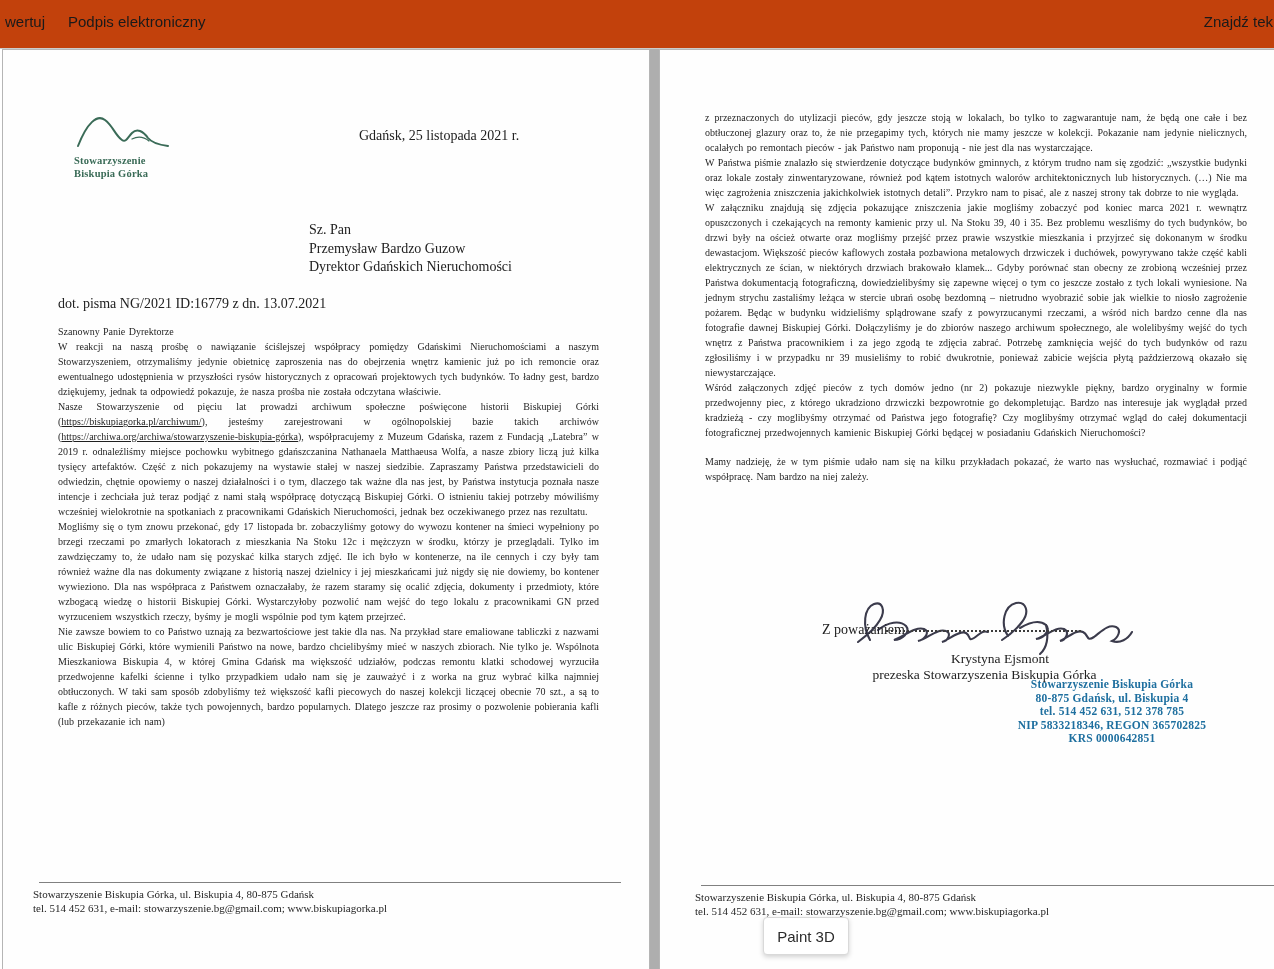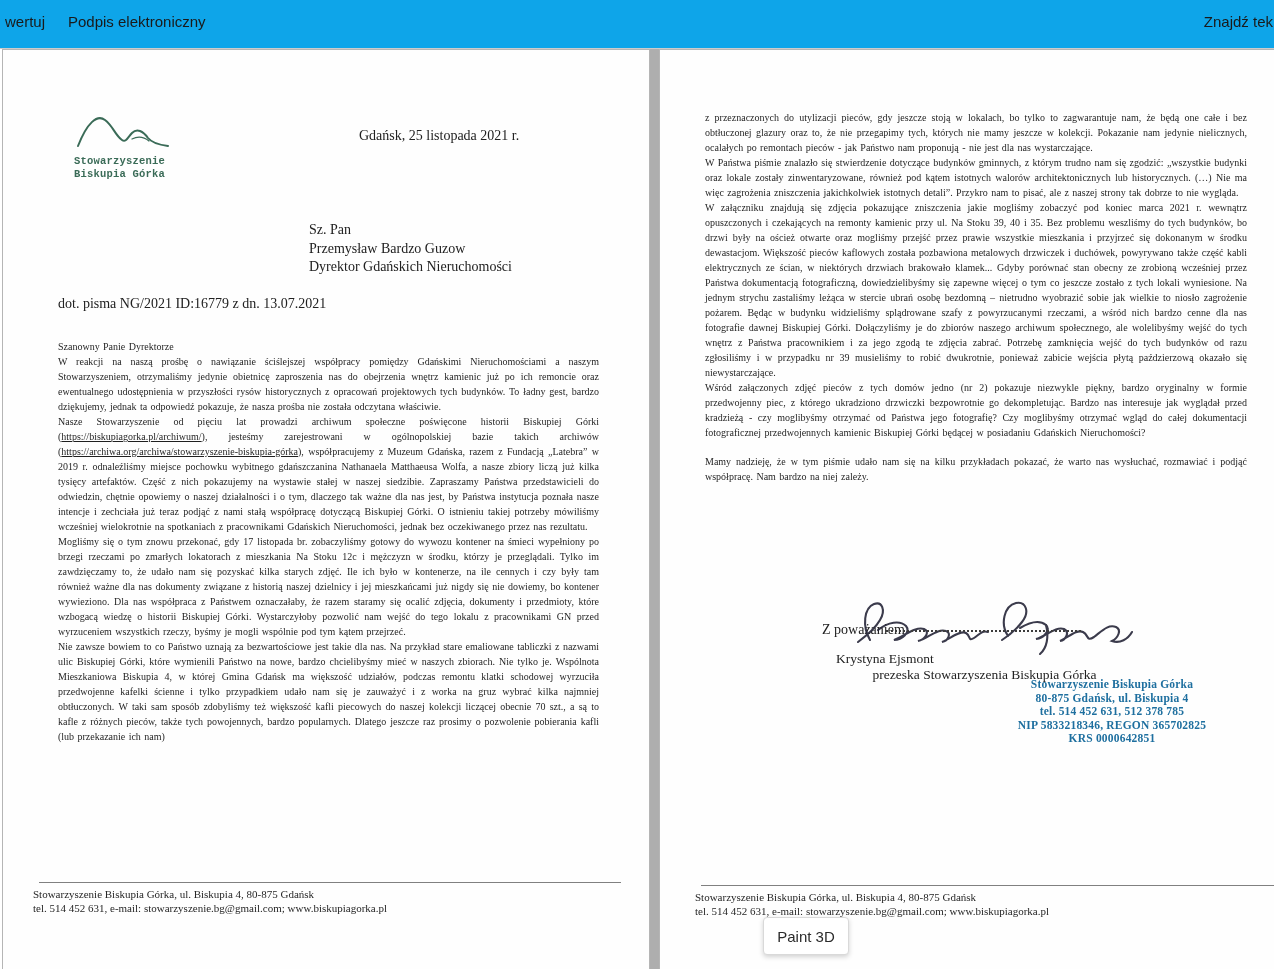--- a/index.html
+++ b/index.html
@@ -1,20 +1,20 @@
 <!DOCTYPE html>
 <html lang="pl"><head>
 <meta charset="utf-8">
 <style>
   html,body{margin:0;padding:0;background:#ffffff;}
   .screen{position:relative;width:1274px;height:969px;overflow:hidden;background:#ffffff;
           font-family:"Liberation Serif",serif;color:#212121;}
 
   
-  .toolbar{position:absolute;left:0;top:0;width:100%;height:48px;background:#0ea5e9;
+  .toolbar{position:absolute;left:0;top:0;width:100%;height:48px;background:#c2410c;
            border-bottom:1px solid #cccccc;font-family:"Liberation Sans",sans-serif;
            font-size:15px;color:#1a1a1a;}
   .tb-item{position:absolute;top:13px;white-space:nowrap;cursor:default;}
   .tb-item.konwertuj{left:5px;}
   .tb-item.podpis{left:68px;}
   .tb-item.znajdz{right:1px;}
 
   
   .doc-area{position:absolute;left:0;top:49px;width:1274px;height:920px;background:#ffffff;}
   .page{position:absolute;top:0;height:920px;background:#fefefe;}
@@ -24,34 +24,34 @@
 
   
   .body-text{position:absolute;text-align:justify;font-size:10px;line-height:15px;
              color:#1f1f1f;word-spacing:0.09em;}
   .body-text p{margin:0;}
   .salutation{text-align:left;}
   .doc-link{color:#1f1f1f;text-decoration:underline;}
   .spacer-para{margin-top:14px !important;}
 
   .logo{position:absolute;left:71px;top:60px;width:110px;}
-  .logo-text{font-family:Liberation Mono, monospace;font-weight:bold;font-size:10.5px;
+  .logo-text{font-family:Liberation Serif, serif;font-weight:bold;font-size:10.5px;
              line-height:12.5px;color:#3a6b57;letter-spacing:.2px;margin-top:1px;}
   .date-line{position:absolute;left:356px;top:78px;font-size:14px;}
   .recipient{position:absolute;left:306px;top:171px;font-size:14px;line-height:18.5px;}
   .reference{position:absolute;left:55px;top:246px;font-size:14px;}
 
   .rule{position:absolute;height:1px;background:#555;opacity:.75;}
   .page-footer{position:absolute;text-align:left;font-size:11px;line-height:13.5px;color:#262626;}
 
   
   .closing{position:absolute;left:162px;top:572px;font-size:14px;}
   .sig-svg{position:absolute;left:188px;top:546px;}
   .dotted-line{position:absolute;left:226px;top:580px;width:195px;border-bottom:2px dotted #3c3c3c;}
-  .sig-name{position:absolute;left:176px;top:601px;width:300px;text-align:left;font-size:13.5px;}
+  .sig-name{position:absolute;left:190px;top:601px;width:300px;text-align:center;font-size:13.5px;}
   .sig-title{position:absolute;left:152px;top:617px;width:345px;text-align:center;font-size:13.5px;}
   .stamp{position:absolute;left:322px;top:628px;width:260px;text-align:center;
          font-weight:bold;font-size:11.5px;line-height:13.5px;letter-spacing:.2px;}
 
   
   .tooltip{position:absolute;left:763px;top:917px;width:84px;height:36px;background:#ffffff;
            border:1px solid #d9d9d9;border-radius:4px;box-shadow:0 2px 5px rgba(0,0,0,.18);
            font-family:"Liberation Sans",sans-serif;font-size:15px;color:#2b2b2b;
            display:flex;align-items:center;justify-content:center;z-index:50;}
 </style>
@@ -84,21 +84,21 @@
       <div class="date-line">Gdańsk, 25 listopada 2021 r.</div>
 
       <div class="recipient">
         <div>Sz. Pan</div>
         <div>Przemysław Bardzo Guzow</div>
         <div>Dyrektor Gdańskich Nieruchomości</div>
       </div>
 
       <div class="reference">dot. pisma NG/2021 ID:16779 z dn. 13.07.2021</div>
 
-      <div class="body-text" style="left:55px;top:274px;width:541px;margin-top:15px;">
+      <div class="body-text" style="left:55px;top:274px;width:541px;">
         <p class="salutation">Szanowny Panie Dyrektorze</p>
         <p>W reakcji na naszą prośbę o nawiązanie ściślejszej współpracy pomiędzy Gdańskimi Nieruchomościami a naszym Stowarzyszeniem, otrzymaliśmy jedynie obietnicę zaproszenia nas do obejrzenia wnętrz kamienic już po ich remoncie oraz ewentualnego udostępnienia w przyszłości rysów historycznych z opracowań projektowych tych budynków. To ładny gest, bardzo dziękujemy, jednak ta odpowiedź pokazuje, że nasza prośba nie została odczytana właściwie.</p>
         <p><span>Nasze Stowarzyszenie od pięciu lat prowadzi archiwum społeczne poświęcone historii Biskupiej Górki (</span><a class="doc-link" href="#">https://biskupiagorka.pl/archiwum/</a><span>), jesteśmy zarejestrowani w ogólnopolskiej bazie takich archiwów (</span><a class="doc-link" href="#">https://archiwa.org/archiwa/stowarzyszenie-biskupia-górka</a><span>), współpracujemy z Muzeum Gdańska, razem z Fundacją „Latebra” w 2019 r. odnaleźliśmy miejsce pochowku wybitnego gdańszczanina Nathanaela Matthaeusa Wolfa, a nasze zbiory liczą już kilka tysięcy artefaktów. Część z nich pokazujemy na wystawie stałej w naszej siedzibie. Zapraszamy Państwa przedstawicieli do odwiedzin, chętnie opowiemy o naszej działalności i o tym, dlaczego tak ważne dla nas jest, by Państwa instytucja poznała nasze intencje i zechciała już teraz podjąć z nami stałą współpracę dotyczącą Biskupiej Górki. O istnieniu takiej potrzeby mówiliśmy wcześniej wielokrotnie na spotkaniach z pracownikami Gdańskich Nieruchomości, jednak bez oczekiwanego przez nas rezultatu.</span></p>
         <p>Mogliśmy się o tym znowu przekonać, gdy 17 listopada br. zobaczyliśmy gotowy do wywozu kontener na śmieci wypełniony po brzegi rzeczami po zmarłych lokatorach z mieszkania Na Stoku 12c i mężczyzn w środku, którzy je przeglądali. Tylko im zawdzięczamy to, że udało nam się pozyskać kilka starych zdjęć. Ile ich było w kontenerze, na ile cennych i czy były tam również ważne dla nas dokumenty związane z historią naszej dzielnicy i jej mieszkańcami już nigdy się nie dowiemy, bo kontener wywieziono. Dla nas współpraca z Państwem oznaczałaby, że razem staramy się ocalić zdjęcia, dokumenty i przedmioty, które wzbogacą wiedzę o historii Biskupiej Górki. Wystarczyłoby pozwolić nam wejść do tego lokalu z pracownikami GN przed wyrzuceniem wszystkich rzeczy, byśmy je mogli wspólnie pod tym kątem przejrzeć.</p>
         <p>Nie zawsze bowiem to co Państwo uznają za bezwartościowe jest takie dla nas. Na przykład stare emaliowane tabliczki z nazwami ulic Biskupiej Górki, które wymienili Państwo na nowe, bardzo chcielibyśmy mieć w naszych zbiorach. Nie tylko je. Wspólnota Mieszkaniowa Biskupia 4, w której Gmina Gdańsk ma większość udziałów, podczas remontu klatki schodowej wyrzuciła przedwojenne kafelki ścienne i tylko przypadkiem udało nam się je zauważyć i z worka na gruz wybrać kilka najmniej obtłuczonych. W taki sam sposób zdobyliśmy też większość kafli piecowych do naszej kolekcji liczącej obecnie 70 szt., a są to kafle z różnych pieców, także tych powojennych, bardzo popularnych. Dlatego jeszcze raz prosimy o pozwolenie pobierania kafli (lub przekazanie ich nam)</p>
       </div>
 
       <div class="rule" style="left:36px;top:832px;width:582px;"></div>
       <div class="page-footer" style="left:30px;top:838px;width:590px;">
         <div>Stowarzyszenie Biskupia Górka, ul. Biskupia 4, 80-875 Gdańsk</div>

